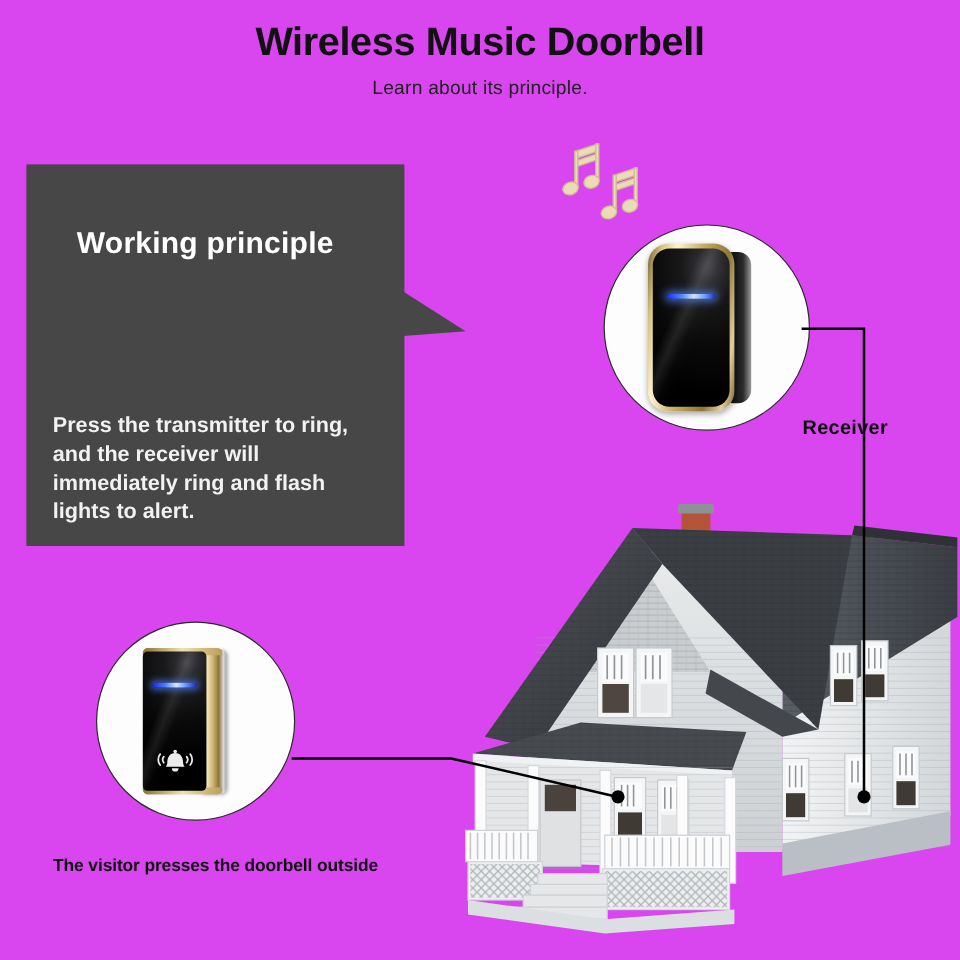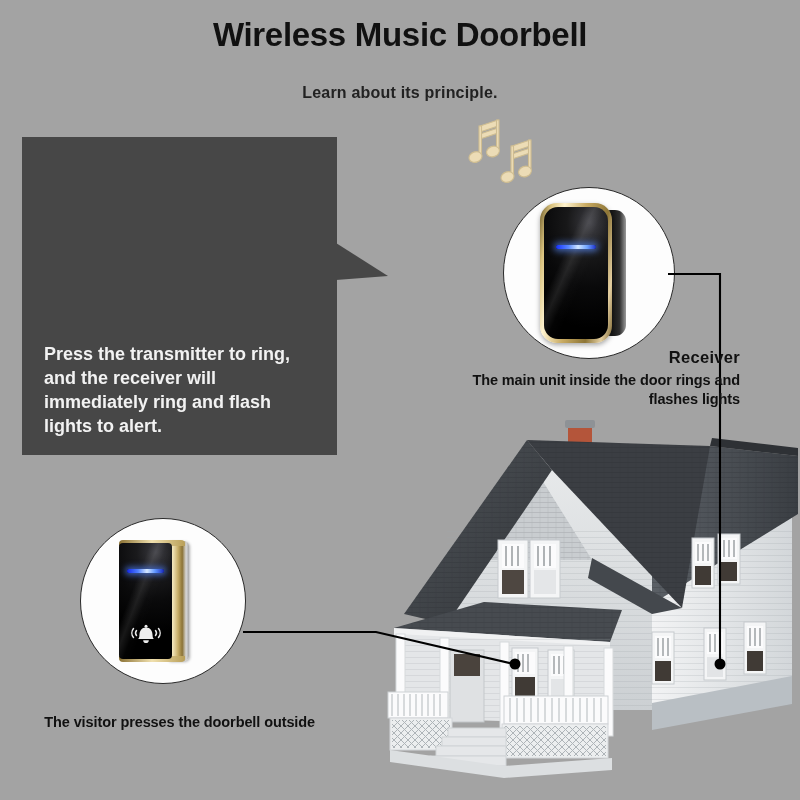--- a/index.html
+++ b/index.html
@@ -2,31 +2,31 @@
 <html><head>
 <meta charset="utf-8">
 <style>
   html,body{margin:0;padding:0;}
   body{
     width:800px;height:800px;overflow:hidden;
     background:#fafafa;
     font-family:"Liberation Sans", sans-serif;
     position:relative;
   }
-  .stage{position:absolute;inset:0;width:800px;height:800px;background:#a3a3a3;}
+  .stage{position:absolute;inset:0;width:800px;height:800px;background:#d946ef;}
 
   
   .title{
     position:absolute;left:0;top:16px;width:800px;text-align:center;
     font-size:33px;font-weight:bold;color:#111;letter-spacing:-0.3px;
     font-family:"Liberation Sans", sans-serif;
   }
   .subtitle{
-    position:absolute;left:0;top:84px;width:800px;text-align:center;
-    font-size:16px;font-weight:bold;color:#222;letter-spacing:0.2px;
+    position:absolute;left:0;top:65px;width:800px;text-align:center;
+    font-size:16px;font-weight:normal;color:#222;letter-spacing:0.2px;
   }
 
   
   .bubble{
     position:absolute;left:22px;top:137px;width:315px;height:318px;
     background:#474747;
   }
   .bubble-tail{
     position:absolute;left:336px;top:243px;width:54px;height:40px;
     overflow:visible;
@@ -129,20 +129,21 @@
 </style>
 </head>
 <body>
 
 <div class="stage">
 
   <div class="title">Wireless Music Doorbell</div>
   <div class="subtitle">Learn about its principle.</div>
 
   <div class="bubble">
+    <h2>Working principle</h2>
     <p class="p2">Press the transmitter to ring, and the receiver will immediately ring and flash lights to alert.</p>
   </div>
   <svg class="bubble-tail" viewBox="0 0 54 40">
     <polygon points="0,0 52,33 0,37" fill="#474747"></polygon>
   </svg>
 
   <svg class="notes" viewBox="0 0 80 82">
     <g fill="#ecdcb6" stroke="#cfbd91" stroke-width="1.1">
 
       <path d="M12 14 L30 8 L30 14 L12 20 Z"></path>
@@ -344,19 +345,18 @@
 
     <path d="M668 274 H720 V664" stroke="#000" stroke-width="2.1" fill="none"></path>
     <circle cx="720" cy="664" r="5.5" fill="#000"></circle>
 
     <path d="M243 632 H376 L514 664" stroke="#000" stroke-width="2.1" fill="none"></path>
     <circle cx="515" cy="664" r="5.5" fill="#000"></circle>
   </svg>
 
   <div class="cap" id="receiver-caption">
     <div class="ttl">Receiver</div>
-    <div class="sub">The main unit inside the door rings and flashes lights</div>
   </div>
   <div class="cap" id="transmitter-caption">
     <div class="sub">The visitor presses the doorbell outside</div>
   </div>
 
 </div>
 
 </body></html>

